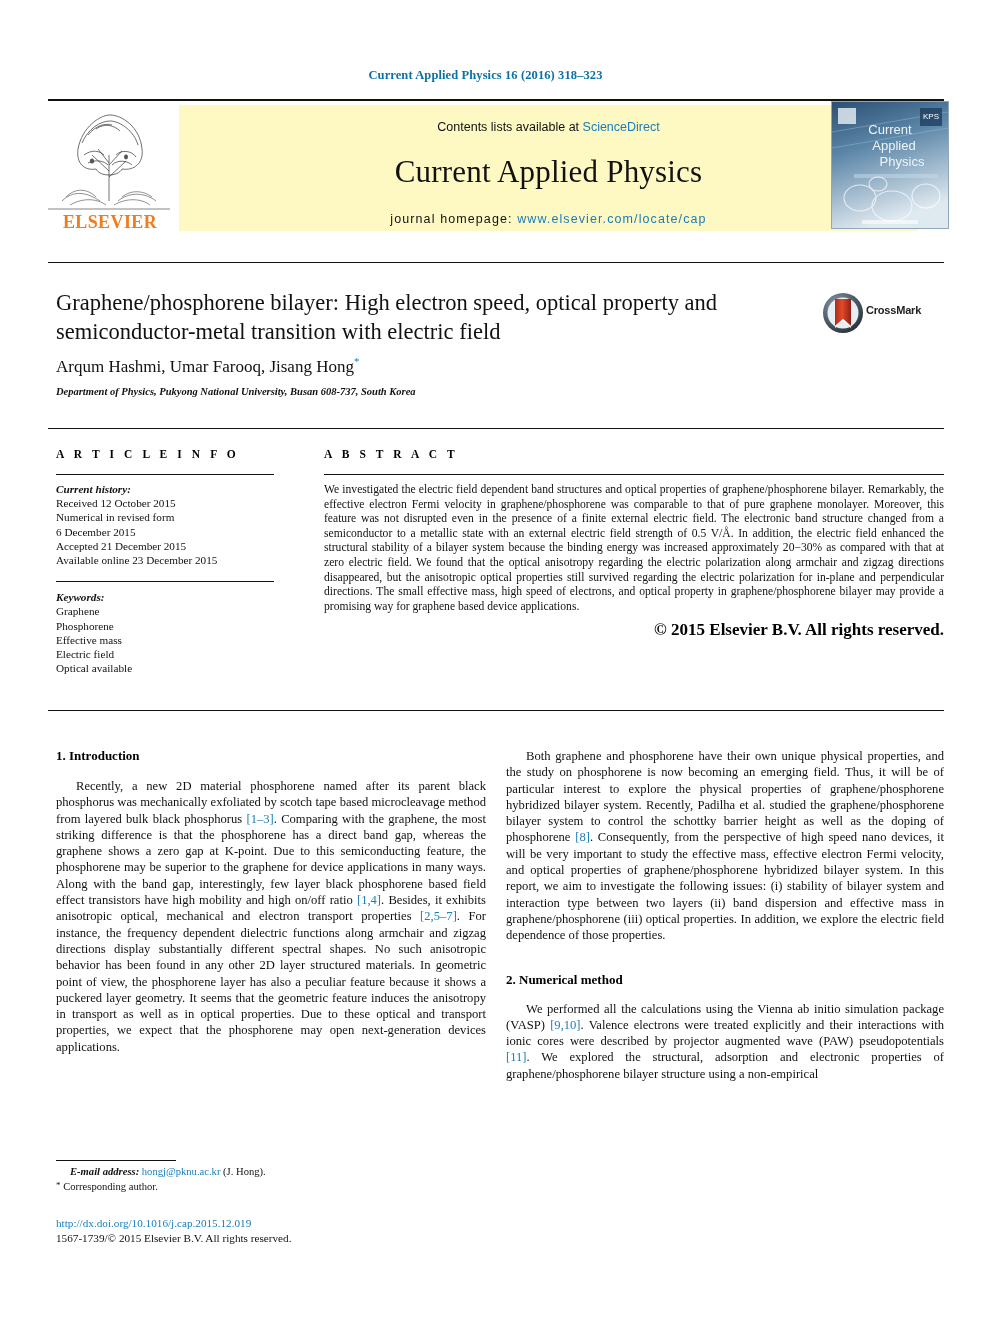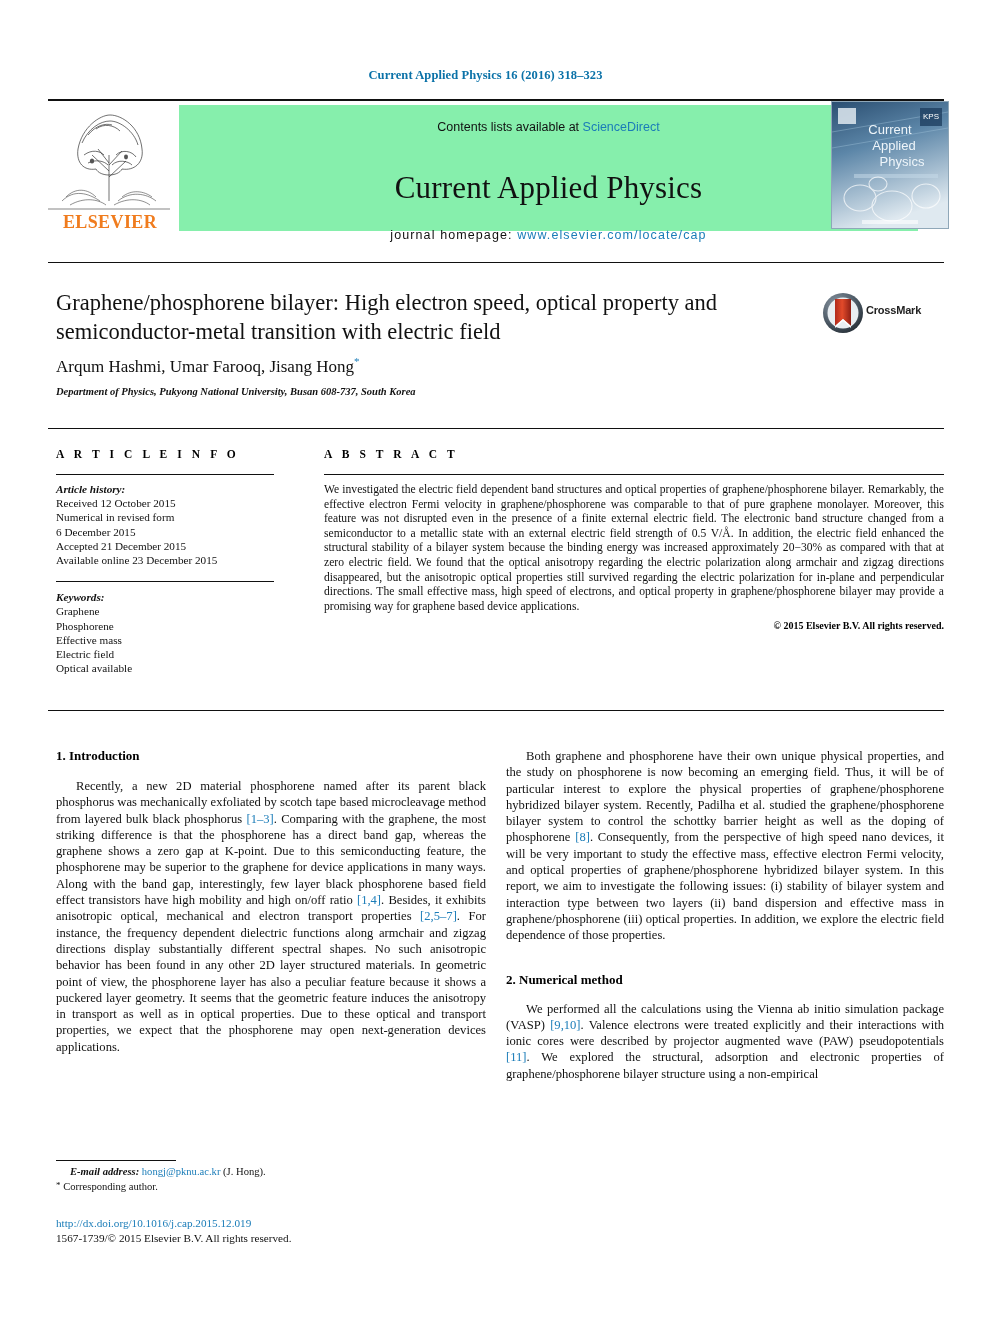--- a/index.html
+++ b/index.html
@@ -59,34 +59,34 @@
     font-size: 18px;
     font-weight: bold;
     letter-spacing: 0.4px;
     color: #f07c1e;
   }
   .grayband {
     position: absolute;
     left: 131px; top: 4px;
     width: 739px;
     height: 126px;
-    background: #86efac;
+    background: #fef9c3;
     text-align: center;
   }
   .contents-line {
     margin-top: 15px;
     font-family: "Liberation Sans", sans-serif;
     font-size: 12.5px;
     color: #111;
   }
   .contents-line .sd {
     color: #1a7cb8;
   }
   .journal-name {
-    margin-top: 36px;
+    margin-top: 20px;
     font-family: "Liberation Serif", serif;
     font-size: 31px;
     letter-spacing: 0.2px;
     color: #111;
   }
   .homepage-line {
     margin-top: 22px;
     font-family: "Liberation Sans", sans-serif;
     font-size: 12.5px;
     letter-spacing: 1.1px;
@@ -208,21 +208,21 @@
     font-family: "Liberation Serif", serif;
     font-size: 11.6px;
     line-height: 14.6px;
     text-align: justify;
     color: #111;
   }
   .copyright {
     margin-top: 6px;
     text-align: right;
     font-family: "Liberation Serif", serif;
-    font-size: 10px;
+    font-size: 17px;
     font-weight: bold;
   }
 
   .body-rule {
     position: absolute;
     left: 48px; top: 710px;
     width: 896px;
     border-top: 1px solid #111;
   }
 
@@ -396,21 +396,21 @@
     <span>Arqum Hashmi, Umar Farooq, Jisang Hong</span><sup>*</sup>
   </div>
   <div class="affiliation">Department of Physics, Pukyong National University, Busan 608-737, South Korea</div>
 
   <div class="info-rule"></div>
 
   <div class="info-col">
     <div class="sec-head">A R T I C L E   I N F O</div>
     <div class="hr"></div>
     <div class="info-body">
-      <div class="lbl">Article history:</div>
+      <div class="lbl">Current history:</div>
       <div>Received 12 October 2015</div>
       <div>Numerical in revised form</div>
       <div>6 December 2015</div>
       <div>Accepted 21 December 2015</div>
       <div>Available online 23 December 2015</div>
     </div>
     <div class="hr"></div>
     <div class="info-body kw-block">
       <div class="lbl">Keywords:</div>
       <div>Graphene</div>

